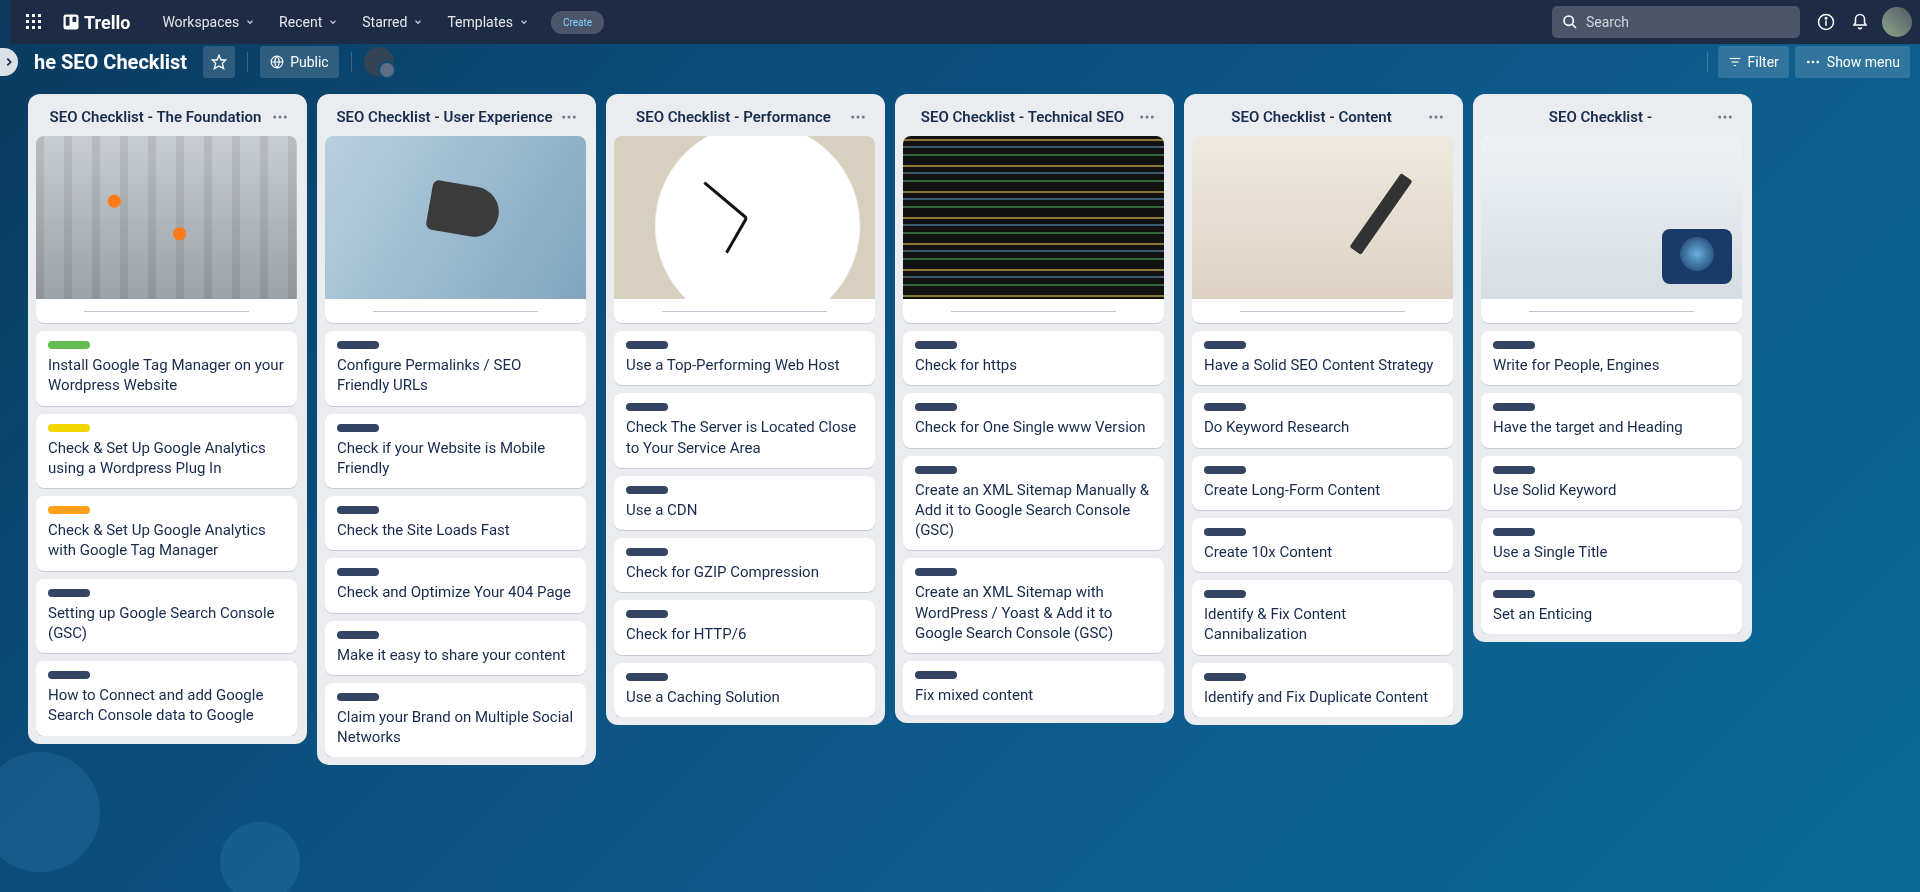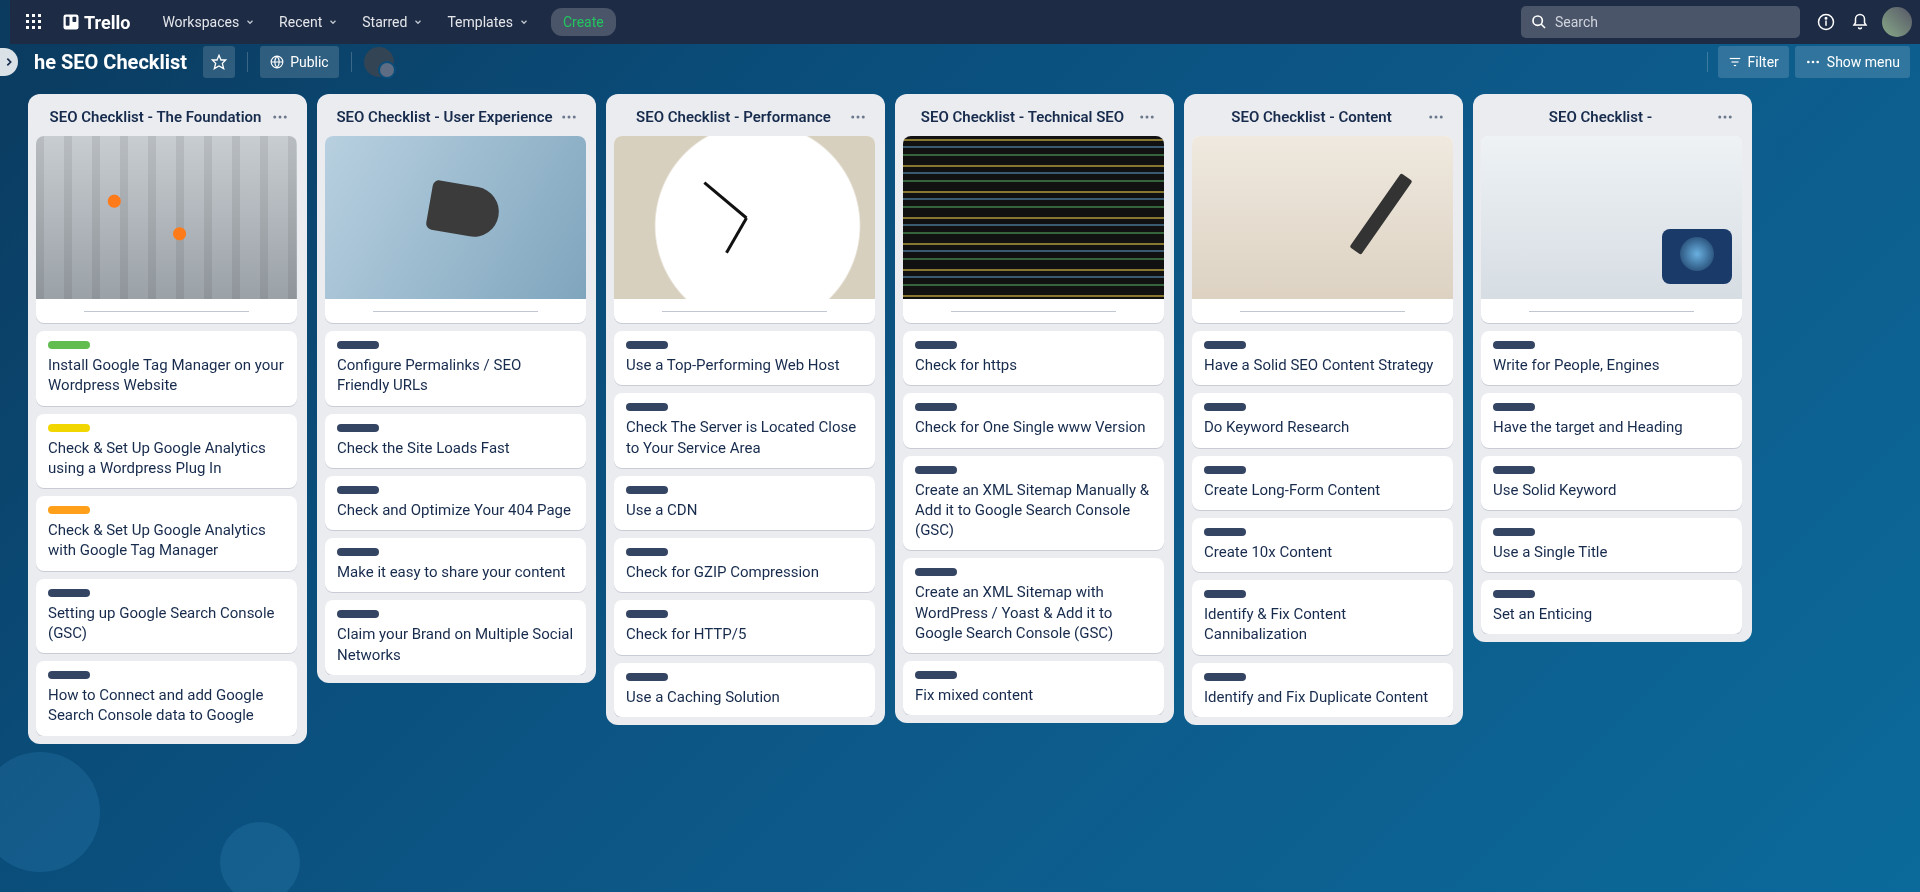--- a/index.html
+++ b/index.html
@@ -8,23 +8,23 @@
 .bg-decor::before,.bg-decor::after{content:"";position:absolute;border-radius:50%;background:rgba(100,200,255,.12);}
 .bg-decor::before{width:120px;height:120px;left:-20px;bottom:20px;}
 .bg-decor::after{width:80px;height:80px;left:220px;bottom:-10px;}
 
 .topbar { height:44px; background:#1d2b45; display:flex; align-items:center; padding:0 8px; gap:4px; color:#fff;margin-left:10px; }
 .apps-btn,.icon-btn { width:32px; height:32px; display:flex; align-items:center; justify-content:center; border-radius:3px; cursor:pointer; }
 .logo { display:flex; align-items:center; gap:4px; padding:0 8px; font-weight:700; font-size:18px; }
 .logo svg { width:18px; height:18px; }
 .nav { display:flex; gap:0; margin-left:8px; }
 .nav-btn { display:flex; align-items:center; gap:6px; padding:6px 12px; border-radius:3px; cursor:pointer; font-size:14px; color:#e4e6ea; }
-.create-btn { margin-left:6px; padding:6px 12px; border-radius:11px; cursor:pointer; font-size:14px; background:rgba(255,255,255,.2); color:#22c55e; }
+.create-btn { margin-left:6px; padding:6px 12px; border-radius:11px; cursor:pointer; font-size:10px; background:rgba(255,255,255,.2); color:#7dd3fc; }
 .spacer { flex:1; }
-.search { width:279px; height:32px; background:rgba(255,255,255,.2); border-radius:5px; display:flex; align-items:center; padding:0 10px; gap:8px; color:#fff; }
+.search { width:248px; height:32px; background:rgba(255,255,255,.2); border-radius:5px; display:flex; align-items:center; padding:0 10px; gap:8px; color:#fff; }
 .search input { background:transparent; border:none; outline:none; color:#fff; font-size:14px; flex:1; }
 .search input::placeholder{color:#d0d4dc;}
 .right-icons { display:flex; gap:2px; margin-left:6px; align-items:center;}
 .avatar { width:30px;height:30px;border-radius:50%;background:linear-gradient(45deg,#8a8,#556);margin-left:4px;}
 
 .boardbar { height:36px; display:flex; align-items:center; padding:0 10px 0 0; gap:8px; color:#fff; position:relative;}
 .expand-handle { width:18px;height:28px;background:rgba(255,255,255,.85);color:#172b4d;border-radius:0 14px 14px 0;display:flex;align-items:center;justify-content:center;font-size:12px;cursor:pointer;}
 .board-title { font-size:20px; font-weight:700; padding:0 8px; }
 .bb-btn { height:32px; padding:0 10px; border-radius:3px; display:flex; align-items:center; gap:6px; cursor:pointer; background:rgba(255,255,255,.15); font-size:14px;justify-content:space-between; }
 .bb-btn.ghost { background:rgba(255,255,255,.15); }
@@ -261,20 +261,24 @@
           <div class="cover-underline">
             <span></span>
           </div>
         </div>
         <div class="card">
           <div class="label darkblue"></div>
           <div class="card-title">Configure Permalinks / SEO Friendly URLs</div>
         </div>
         <div class="card">
           <div class="label darkblue"></div>
+          <div class="card-title">Check if your Website is Mobile Friendly</div>
+        </div>
+        <div class="card">
+          <div class="label darkblue"></div>
           <div class="card-title">Check the Site Loads Fast</div>
         </div>
         <div class="card">
           <div class="label darkblue"></div>
           <div class="card-title">Check and Optimize Your 404 Page</div>
         </div>
         <div class="card">
           <div class="label darkblue"></div>
           <div class="card-title">Make it easy to share your content</div>
         </div>
@@ -313,21 +317,21 @@
         <div class="card">
           <div class="label darkblue"></div>
           <div class="card-title">Use a CDN</div>
         </div>
         <div class="card">
           <div class="label darkblue"></div>
           <div class="card-title">Check for GZIP Compression</div>
         </div>
         <div class="card">
           <div class="label darkblue"></div>
-          <div class="card-title">Check for HTTP/5</div>
+          <div class="card-title">Check for HTTP/6</div>
         </div>
         <div class="card">
           <div class="label darkblue"></div>
           <div class="card-title">Use a Caching Solution</div>
         </div>
       </div>
     </div>
     <div class="list">
       <div class="list-header">
         <div class="list-title">SEO Checklist - Technical SEO</div>

